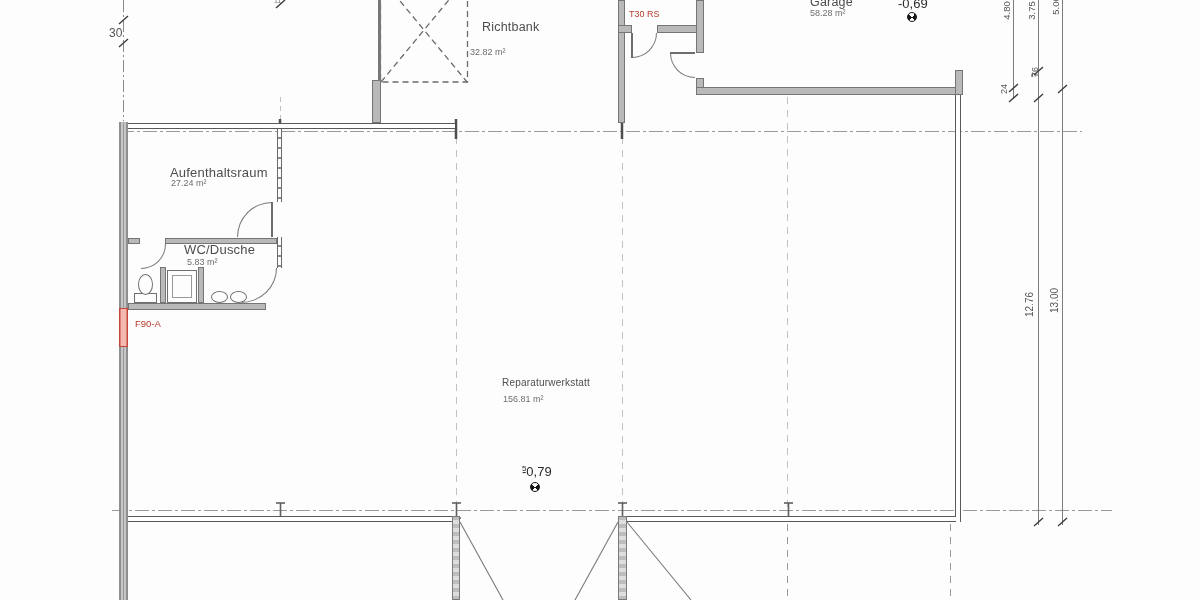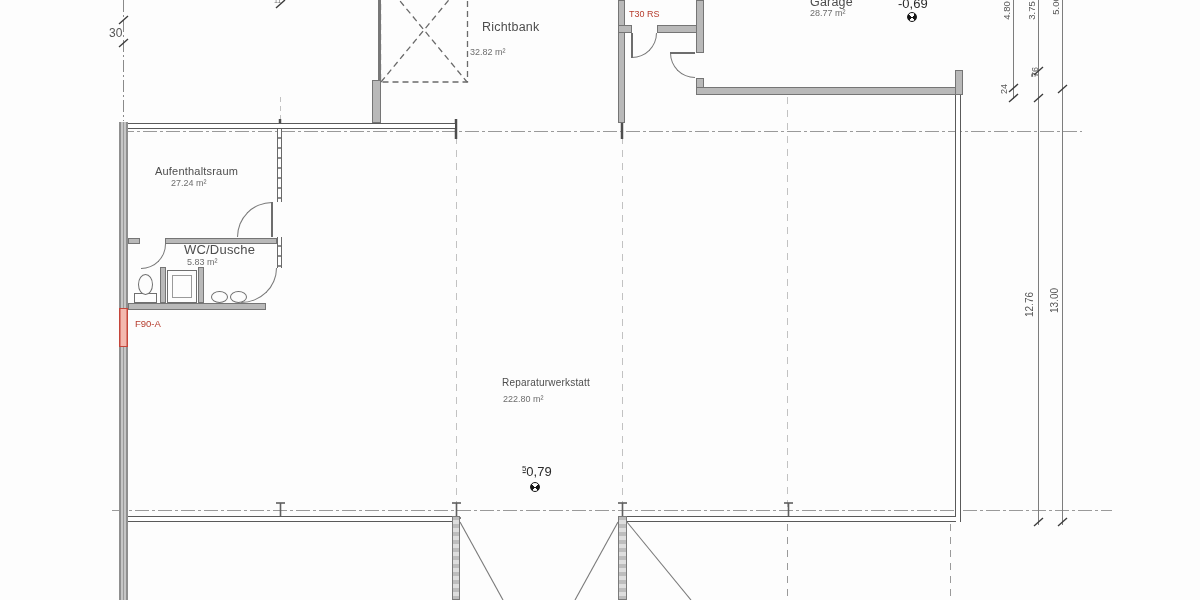--- a/index.html
+++ b/index.html
@@ -166,30 +166,30 @@
   <div class="fix oval" style="left:138px;top:274px;width:15px;height:21px"></div>
   <div class="fix" style="left:167px;top:270px;width:30px;height:33px"></div>
   <div class="fix" style="left:172px;top:275px;width:20px;height:23px;border-color:#9a9a9a"></div>
   <div class="fix oval" style="left:211px;top:291px;width:17px;height:12px"></div>
   <div class="fix oval" style="left:230px;top:291px;width:17px;height:12px"></div>
 
   <div class="room" style="left:482px;top:20px">Richtbank</div>
   <div class="area" style="left:470px;top:47px">32.82 m²</div>
 
   <div class="room" style="left:810px;top:-5px">Garage</div>
-  <div class="area" style="left:810px;top:8px">28.77 m²</div>
-
-  <div class="room" style="left:155px;top:165px;font-size:11px">Aufenthaltsraum</div>
+  <div class="area" style="left:810px;top:8px">58.28 m²</div>
+
+  <div class="room" style="left:170px;top:165px;font-size:13px">Aufenthaltsraum</div>
   <div class="area" style="left:171px;top:178px">27.24 m²</div>
 
   <div class="room" style="left:184px;top:242px;font-size:13px">WC/Dusche</div>
   <div class="area" style="left:187px;top:257px">5.83 m²</div>
 
   <div class="room" style="left:502px;top:377px;font-size:10px">Reparaturwerkstatt</div>
-  <div class="area" style="left:503px;top:394px">222.80 m²</div>
+  <div class="area" style="left:503px;top:394px">156.81 m²</div>
 
   <div class="red" style="left:629px;top:9px">T30 RS</div>
   <div class="red" style="left:135px;top:318px;font-size:9.5px">F90-A</div>
 
   <div class="lvl-t" style="left:898px;top:-4px">
       <span>-0,69</span>
     </div>
   <div class="lvl-sym" style="left:907px;top:12px"></div>
   <div class="lvl-t" style="left:522px;top:464px">
       <span>-0,79</span>

